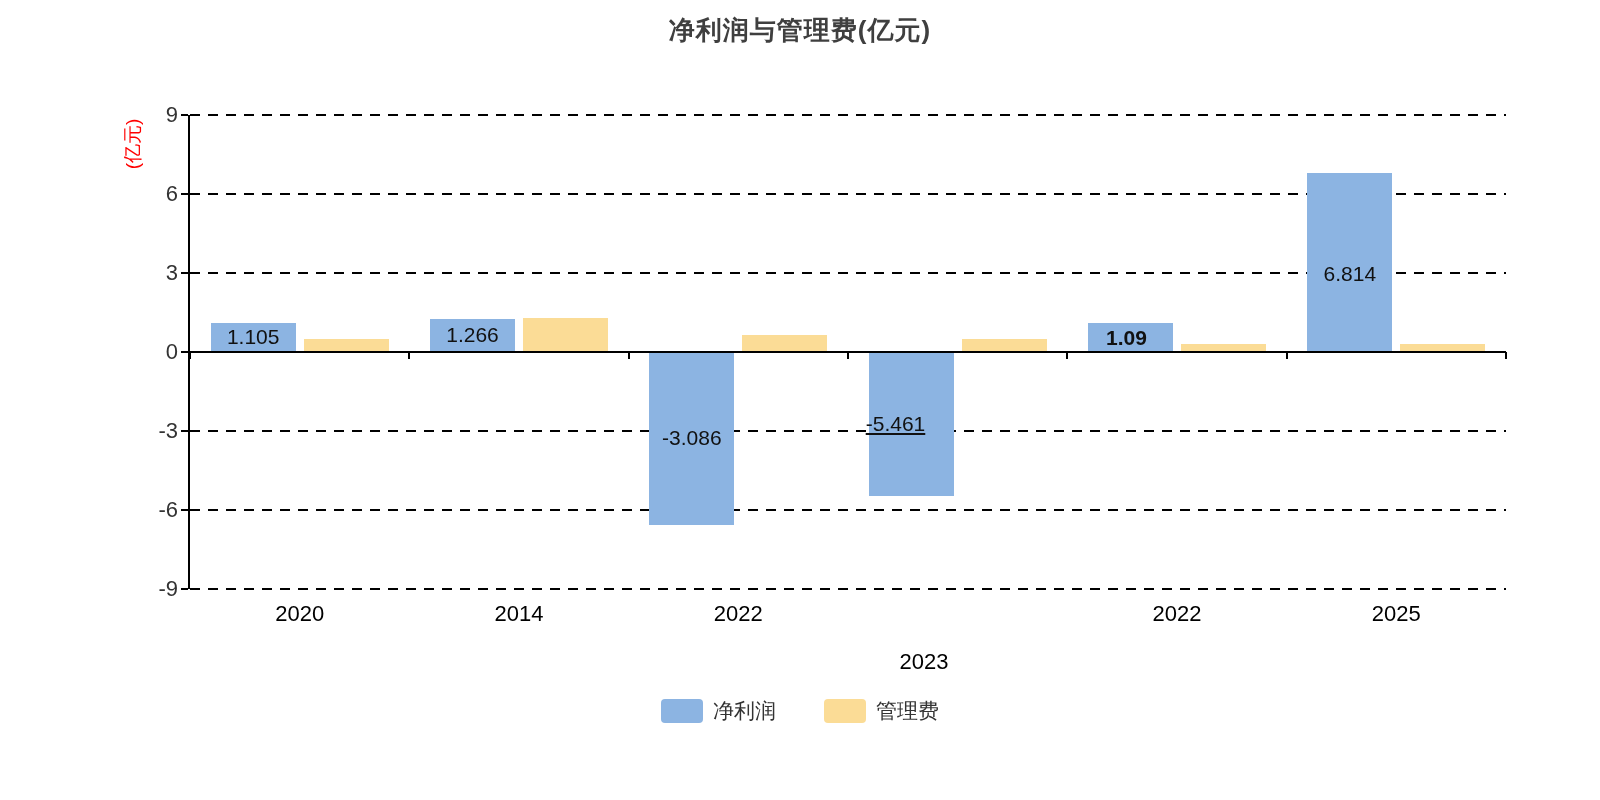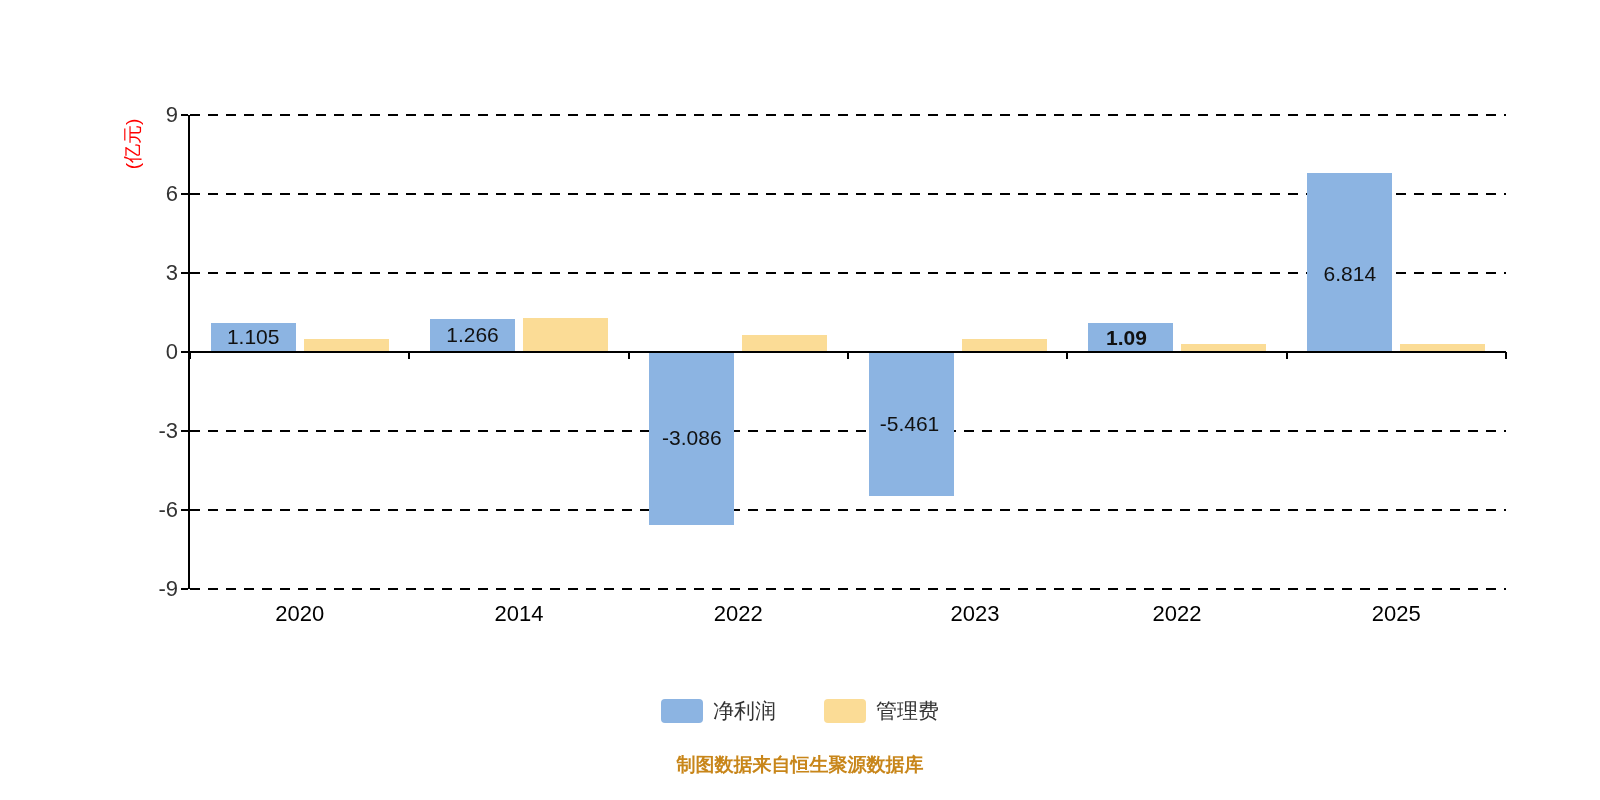--- a/index.html
+++ b/index.html
@@ -58,20 +58,21 @@
 
   .footer {
     position: absolute; left: 0; top: 752px; width: 100%;
     text-align: center; font-size: 19px; font-weight: bold; color: #c8861a;
   }
 </style>
 </head>
 <body>
 
 <div class="canvas">
+  <div class="title">净利润与管理费(亿元)</div>
   <div class="y-axis-name">(亿元)</div>
 
   <div id="plot">
       <div class="gridline" style="top: -1px;"></div>
       <div class="y-tick-label" style="top: -13px;">9</div>
       <div class="y-tick" style="top: -1px;"></div>
       <div class="gridline" style="top: 78px;"></div>
       <div class="y-tick-label" style="top: 66px;">6</div>
       <div class="y-tick" style="top: 78px;"></div>
       <div class="gridline" style="top: 157px;"></div>
@@ -88,21 +89,21 @@
       <div class="gridline" style="top: 473px;"></div>
       <div class="y-tick-label" style="top: 461px;">-9</div>
       <div class="y-tick" style="top: 473px;"></div>
       <div class="bar" style="left: 20.6667px; top: 207.902px; width: 85px; height: 29.0983px; background: rgb(140, 180, 226);"></div>
       <div class="bar-label" style="left: 10.6667px; width: 105px; top: 209.451px;">1.105</div>
       <div class="bar" style="left: 240px; top: 203.662px; width: 85px; height: 33.338px; background: rgb(140, 180, 226);"></div>
       <div class="bar-label" style="left: 230px; width: 105px; top: 207.331px; text-align: center;">1.266</div>
       <div class="bar" style="left: 459.333px; top: 237px; width: 85px; height: 172.536px; background: rgb(140, 180, 226);"></div>
       <div class="bar-label" style="left: 449.333px; width: 105px; top: 310.268px;">-3.086</div>
       <div class="bar" style="left: 678.667px; top: 237px; width: 85px; height: 143.806px; background: rgb(140, 180, 226);"></div>
-      <div class="bar-label" style="left: 667px; width: 105px; top: 295.903px;">-5.461</div>
+      <div class="bar-label" style="left: 653px; width: 105px; top: 295.903px; text-decoration: underline;">-5.461</div>
       <div class="bar" style="left: 898px; top: 208.297px; width: 85px; height: 28.7033px; background: rgb(140, 180, 226);"></div>
       <div class="bar-label" style="left: 884px; width: 105px; top: 209.648px; font-weight: bold;">1.09</div>
       <div class="bar" style="left: 1117.33px; top: 57.5647px; width: 85px; height: 179.435px; background: rgb(140, 180, 226);"></div>
       <div class="bar-label" style="left: 1107.33px; width: 105px; top: 134.282px; margin-top: 12px;">6.814</div>
       <div class="bar" style="left: 113.667px; top: 223.833px; width: 85px; height: 13.1667px; background: rgb(251, 220, 150);"></div>
       <div class="bar" style="left: 333px; top: 202.767px; width: 85px; height: 34.2333px; background: rgb(251, 220, 150);"></div>
       <div class="bar" style="left: 552.333px; top: 219.883px; width: 85px; height: 17.1167px; background: rgb(251, 220, 150);"></div>
       <div class="bar" style="left: 771.667px; top: 223.833px; width: 85px; height: 13.1667px; background: rgb(251, 220, 150);"></div>
       <div class="bar" style="left: 991px; top: 228.573px; width: 85px; height: 8.42667px; background: rgb(251, 220, 150);"></div>
       <div class="bar" style="left: 1210.33px; top: 229.1px; width: 85px; height: 7.9px; background: rgb(251, 220, 150);"></div>
@@ -111,30 +112,29 @@
       <div class="x-tick" style="left: 218.333px; top: 237px;"></div>
       <div class="x-tick" style="left: 437.667px; top: 237px;"></div>
       <div class="x-tick" style="left: 657px; top: 237px;"></div>
       <div class="x-tick" style="left: 876.333px; top: 237px;"></div>
       <div class="x-tick" style="left: 1095.67px; top: 237px;"></div>
       <div class="x-tick" style="left: 1315px; top: 237px;"></div>
       <div class="y-axis-line"></div>
       <div class="x-tick-label" style="left: 49.6667px;">2020</div>
       <div class="x-tick-label" style="left: 269px;">2014</div>
       <div class="x-tick-label" style="left: 488.333px;">2022</div>
-      <div class="x-tick-label" style="left: 725px;">2023</div>
+      <div class="x-tick-label" style="left: 674px; margin-top: 48px;">2023</div>
       <div class="x-tick-label" style="left: 927px;">2022</div>
       <div class="x-tick-label" style="left: 1146.33px;">2025</div>
     </div>
 
   <div class="legend">
     <div class="legend-item">
       <span class="swatch" style="background: rgb(140, 180, 226);"></span>
       <span class="legend-label">净利润</span>
     </div>
     <div class="legend-item">
       <span class="swatch" style="background: rgb(251, 220, 150);"></span>
       <span class="legend-label">管理费</span>
     </div>
   </div>
 
-  <div class="footer">制图数据来自恒生聚源数据库</div>
 </div>
 
 </body></html>

